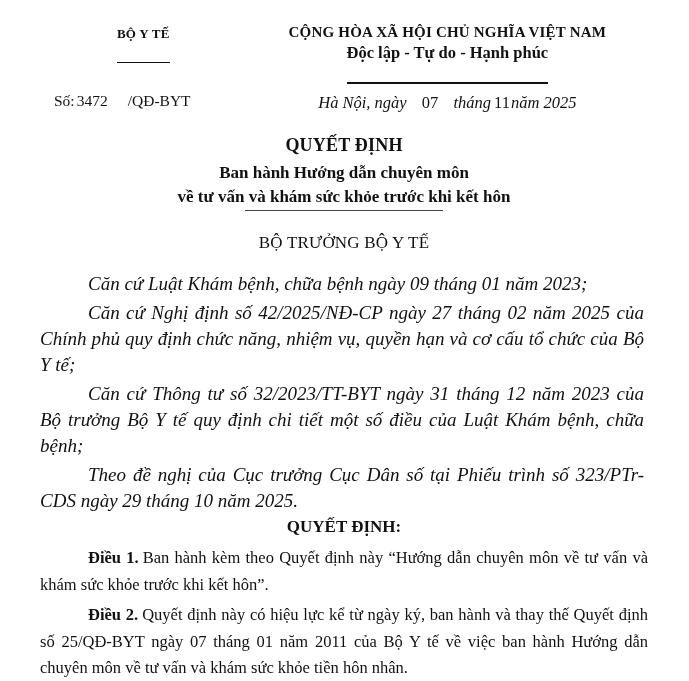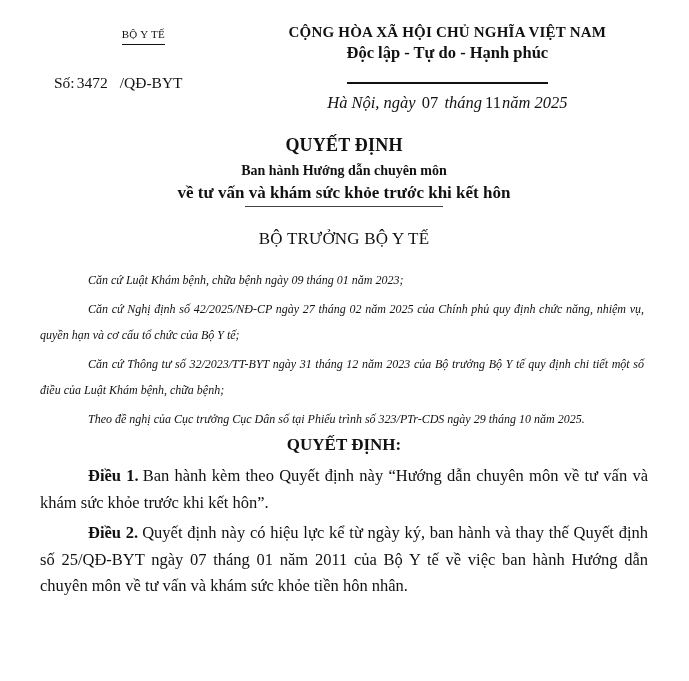--- a/index.html
+++ b/index.html
@@ -27,36 +27,36 @@
   .header-left {
     width: 34%;
     text-align: center;
   }
   .header-right {
     width: 66%;
     text-align: center;
   }
   .agency-name {
     display: inline-block;
-    font-weight: normal;
-    font-size: 11px;
+    font-weight: bold;
+    font-size: 13px;
     letter-spacing: 0.3px;
     border-bottom: 1.5px solid #111;
-    padding-bottom: 4px;
+    padding-bottom: 20px;
   }
   .doc-number {
     margin-top: 29px;
     font-size: 15.5px;
     text-align: left;
     padding-left: 14px;
     white-space: nowrap;
   }
   .doc-number .num-value {
     margin-left: 2px;
-    margin-right: 12px;
+    margin-right: 20px;
   }
   .national-line1 {
     font-weight: bold;
     font-size: 15px;
     white-space: nowrap;
     letter-spacing: 0.2px;
   }
   .national-line2 {
     display: inline-block;
     font-weight: bold;
@@ -67,36 +67,36 @@
   }
   .place-date {
     margin-top: 9px;
     font-style: italic;
     font-size: 16.5px;
     white-space: nowrap;
   }
   .place-date .inserted {
     font-style: normal;
   }
-  .place-date .day { margin: 0 2px; }
+  .place-date .day { margin: 0 11px; }
   .place-date .month { margin-left: 3px; margin-right: 1px; }
 
   
   .title-block {
     text-align: center;
     margin-top: 22px;
   }
   .title-heading {
     font-weight: bold;
     font-size: 18px;
     letter-spacing: 0.2px;
   }
   .title-sub1 {
     font-weight: bold;
-    font-size: 14px;
+    font-size: 17px;
     margin-top: 7px;
   }
   .title-sub2 {
     font-weight: bold;
     font-size: 17px;
     margin-top: 4px;
     text-align: center;
   }
   .title-rule {
     width: 198px;
@@ -112,21 +112,21 @@
     letter-spacing: 0.2px;
   }
 
   
   .preamble {
     margin-top: 18px;
   }
   .preamble p {
     margin: 0 4px 3px 0;
     font-style: italic;
-    font-size: 12px;
+    font-size: 19px;
     line-height: 26px;
     text-align: justify;
     text-indent: 48px;
   }
   .decision-heading {
     text-align: center;
     font-weight: bold;
     font-size: 17px;
     margin-top: 2px;
     margin-bottom: 8px;

